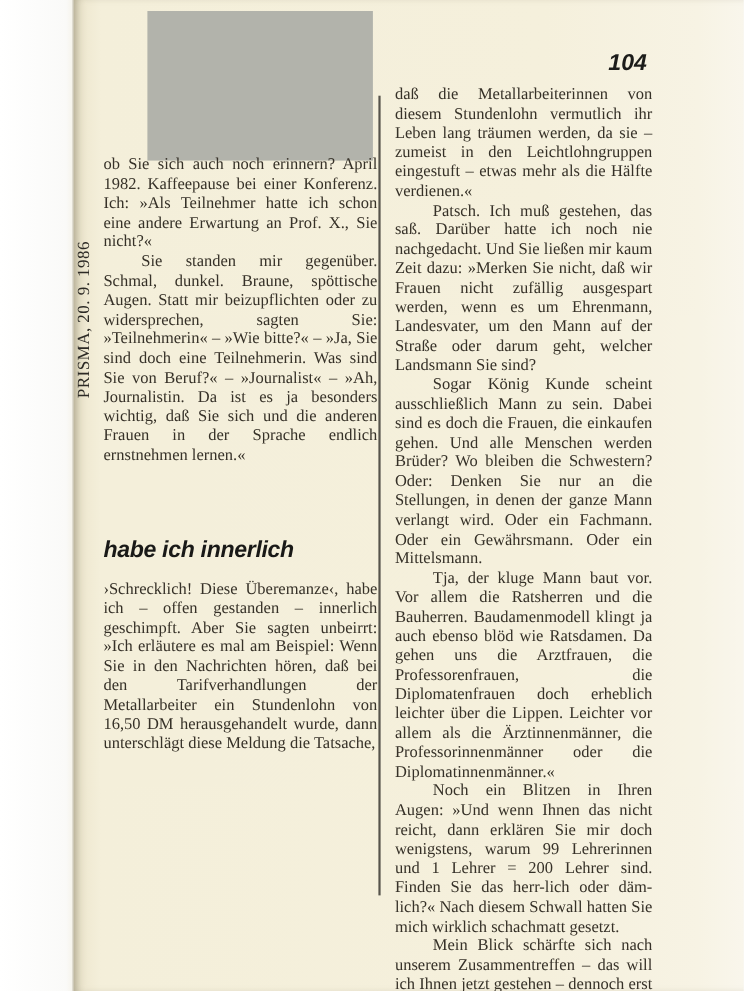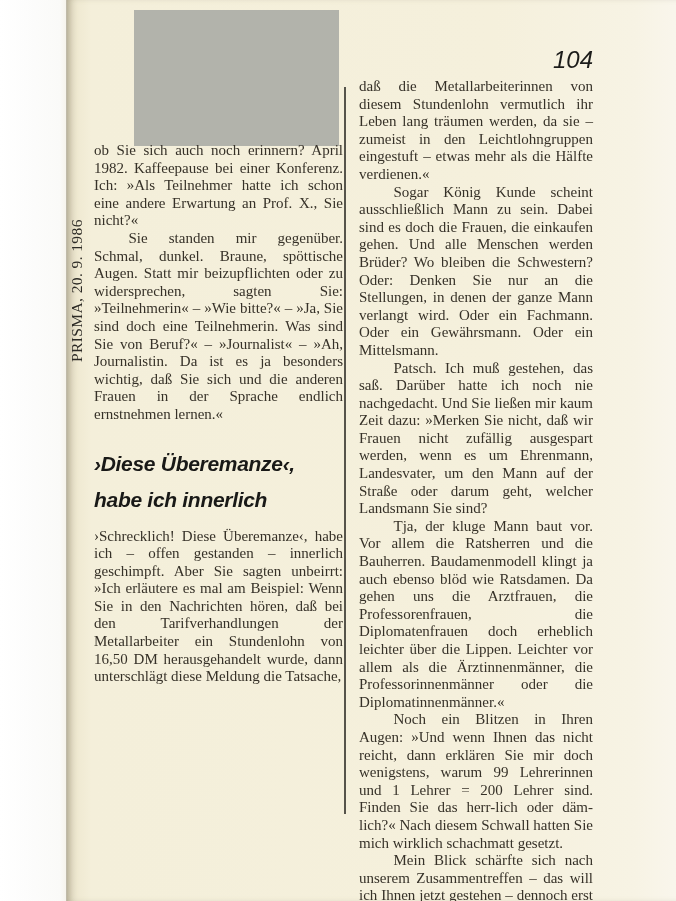--- a/index.html
+++ b/index.html
@@ -62,22 +62,22 @@
     font-size: 15.5px;
     letter-spacing: 0.4px;
     color: #2c2a25;
     text-align: left;
   }
   .pagenum {
     position: absolute;
     left: 486px; top: 46px;
     font-family: "Liberation Sans", sans-serif;
     font-style: italic;
-    font-weight: normal;
-    font-size: 24px;
+    font-weight: bold;
+    font-size: 21px;
     color: #1c1c1a;
   }
   .divider {
     position: absolute;
     left: 277px; top: 87px;
     width: 1.5px; height: 727px;
     background: #56544b;
   }
   .col {
     position: absolute;
@@ -105,29 +105,29 @@
     <div class="sidebar-cite">PRISMA, 20. 9. 1986</div>
 
     <div class="pagenum">104</div>
 
     <div class="divider"></div>
 
     <div class="col col-left">
       <p>ob Sie sich auch noch erinnern? April 1982. Kaffeepause bei einer Konferenz. Ich: »Als Teilnehmer hatte ich schon eine andere Erwartung an Prof. X., Sie nicht?«</p>
       <p class="ind">Sie standen mir gegenüber. Schmal, dunkel. Braune, spöttische Augen. Statt mir beizupflichten oder zu widersprechen, sagten Sie: »Teilnehmerin« – »Wie bitte?« – »Ja, Sie sind doch eine Teilnehmerin. Was sind Sie von Beruf?« – »Journalist« – »Ah, Journalistin. Da ist es ja besonders wichtig, daß Sie sich und die anderen Frauen in der Sprache endlich ernstnehmen lernen.«</p>
       <h2 class="subhead">
-        <span>›Diese Überemanze‹,</span><br>
+        <br>
         <span>habe ich innerlich</span><br>
       </h2>
       <p>›Schrecklich! Diese Überemanze‹, habe ich – offen gestanden – innerlich geschimpft. Aber Sie sagten unbeirrt: »Ich erläutere es mal am Beispiel: Wenn Sie in den Nachrichten hören, daß bei den Tarifverhandlungen der Metallarbeiter ein Stundenlohn von 16,50 DM herausgehandelt wurde, dann unterschlägt diese Meldung die Tatsache,</p>
     </div>
 
     <div class="col col-right">
       <p>daß die Metallarbeiterinnen von diesem Stundenlohn vermutlich ihr Leben lang träumen werden, da sie – zumeist in den Leichtlohngruppen eingestuft – etwas mehr als die Hälfte verdienen.«</p>
+      <p class="ind">Patsch. Ich muß gestehen, das saß. Darüber hatte ich noch nie nachgedacht. Und Sie ließen mir kaum Zeit dazu: »Merken Sie nicht, daß wir Frauen nicht zufällig ausgespart werden, wenn es um Ehrenmann, Landesvater, um den Mann auf der Straße oder darum geht, welcher Landsmann Sie sind?</p>
       <p class="ind">Sogar König Kunde scheint ausschließlich Mann zu sein. Dabei sind es doch die Frauen, die einkaufen gehen. Und alle Menschen werden Brüder? Wo bleiben die Schwestern? Oder: Denken Sie nur an die Stellungen, in denen der ganze Mann verlangt wird. Oder ein Fachmann. Oder ein Gewährsmann. Oder ein Mittelsmann.</p>
-      <p class="ind">Patsch. Ich muß gestehen, das saß. Darüber hatte ich noch nie nachgedacht. Und Sie ließen mir kaum Zeit dazu: »Merken Sie nicht, daß wir Frauen nicht zufällig ausgespart werden, wenn es um Ehrenmann, Landesvater, um den Mann auf der Straße oder darum geht, welcher Landsmann Sie sind?</p>
       <p class="ind">Tja, der kluge Mann baut vor. Vor allem die Ratsherren und die Bauherren. Baudamenmodell klingt ja auch ebenso blöd wie Ratsdamen. Da gehen uns die Arztfrauen, die Professorenfrauen, die Diplomatenfrauen doch erheblich leichter über die Lippen. Leichter vor allem als die Ärztinnenmänner, die Professorinnenmänner oder die Diplomatinnenmänner.«</p>
       <p class="ind">Noch ein Blitzen in Ihren Augen: »Und wenn Ihnen das nicht reicht, dann erklären Sie mir doch wenigstens, warum 99 Lehrerinnen und 1 Lehrer = 200 Lehrer sind. Finden Sie das herr-lich oder däm-lich?« Nach diesem Schwall hatten Sie mich wirklich schachmatt gesetzt.</p>
       <p class="ind">Mein Blick schärfte sich nach unserem Zusammentreffen – das will ich Ihnen jetzt gestehen – dennoch erst langsam.</p>
     </div>
 
   </div>
 </div>
 
 </body></html>

